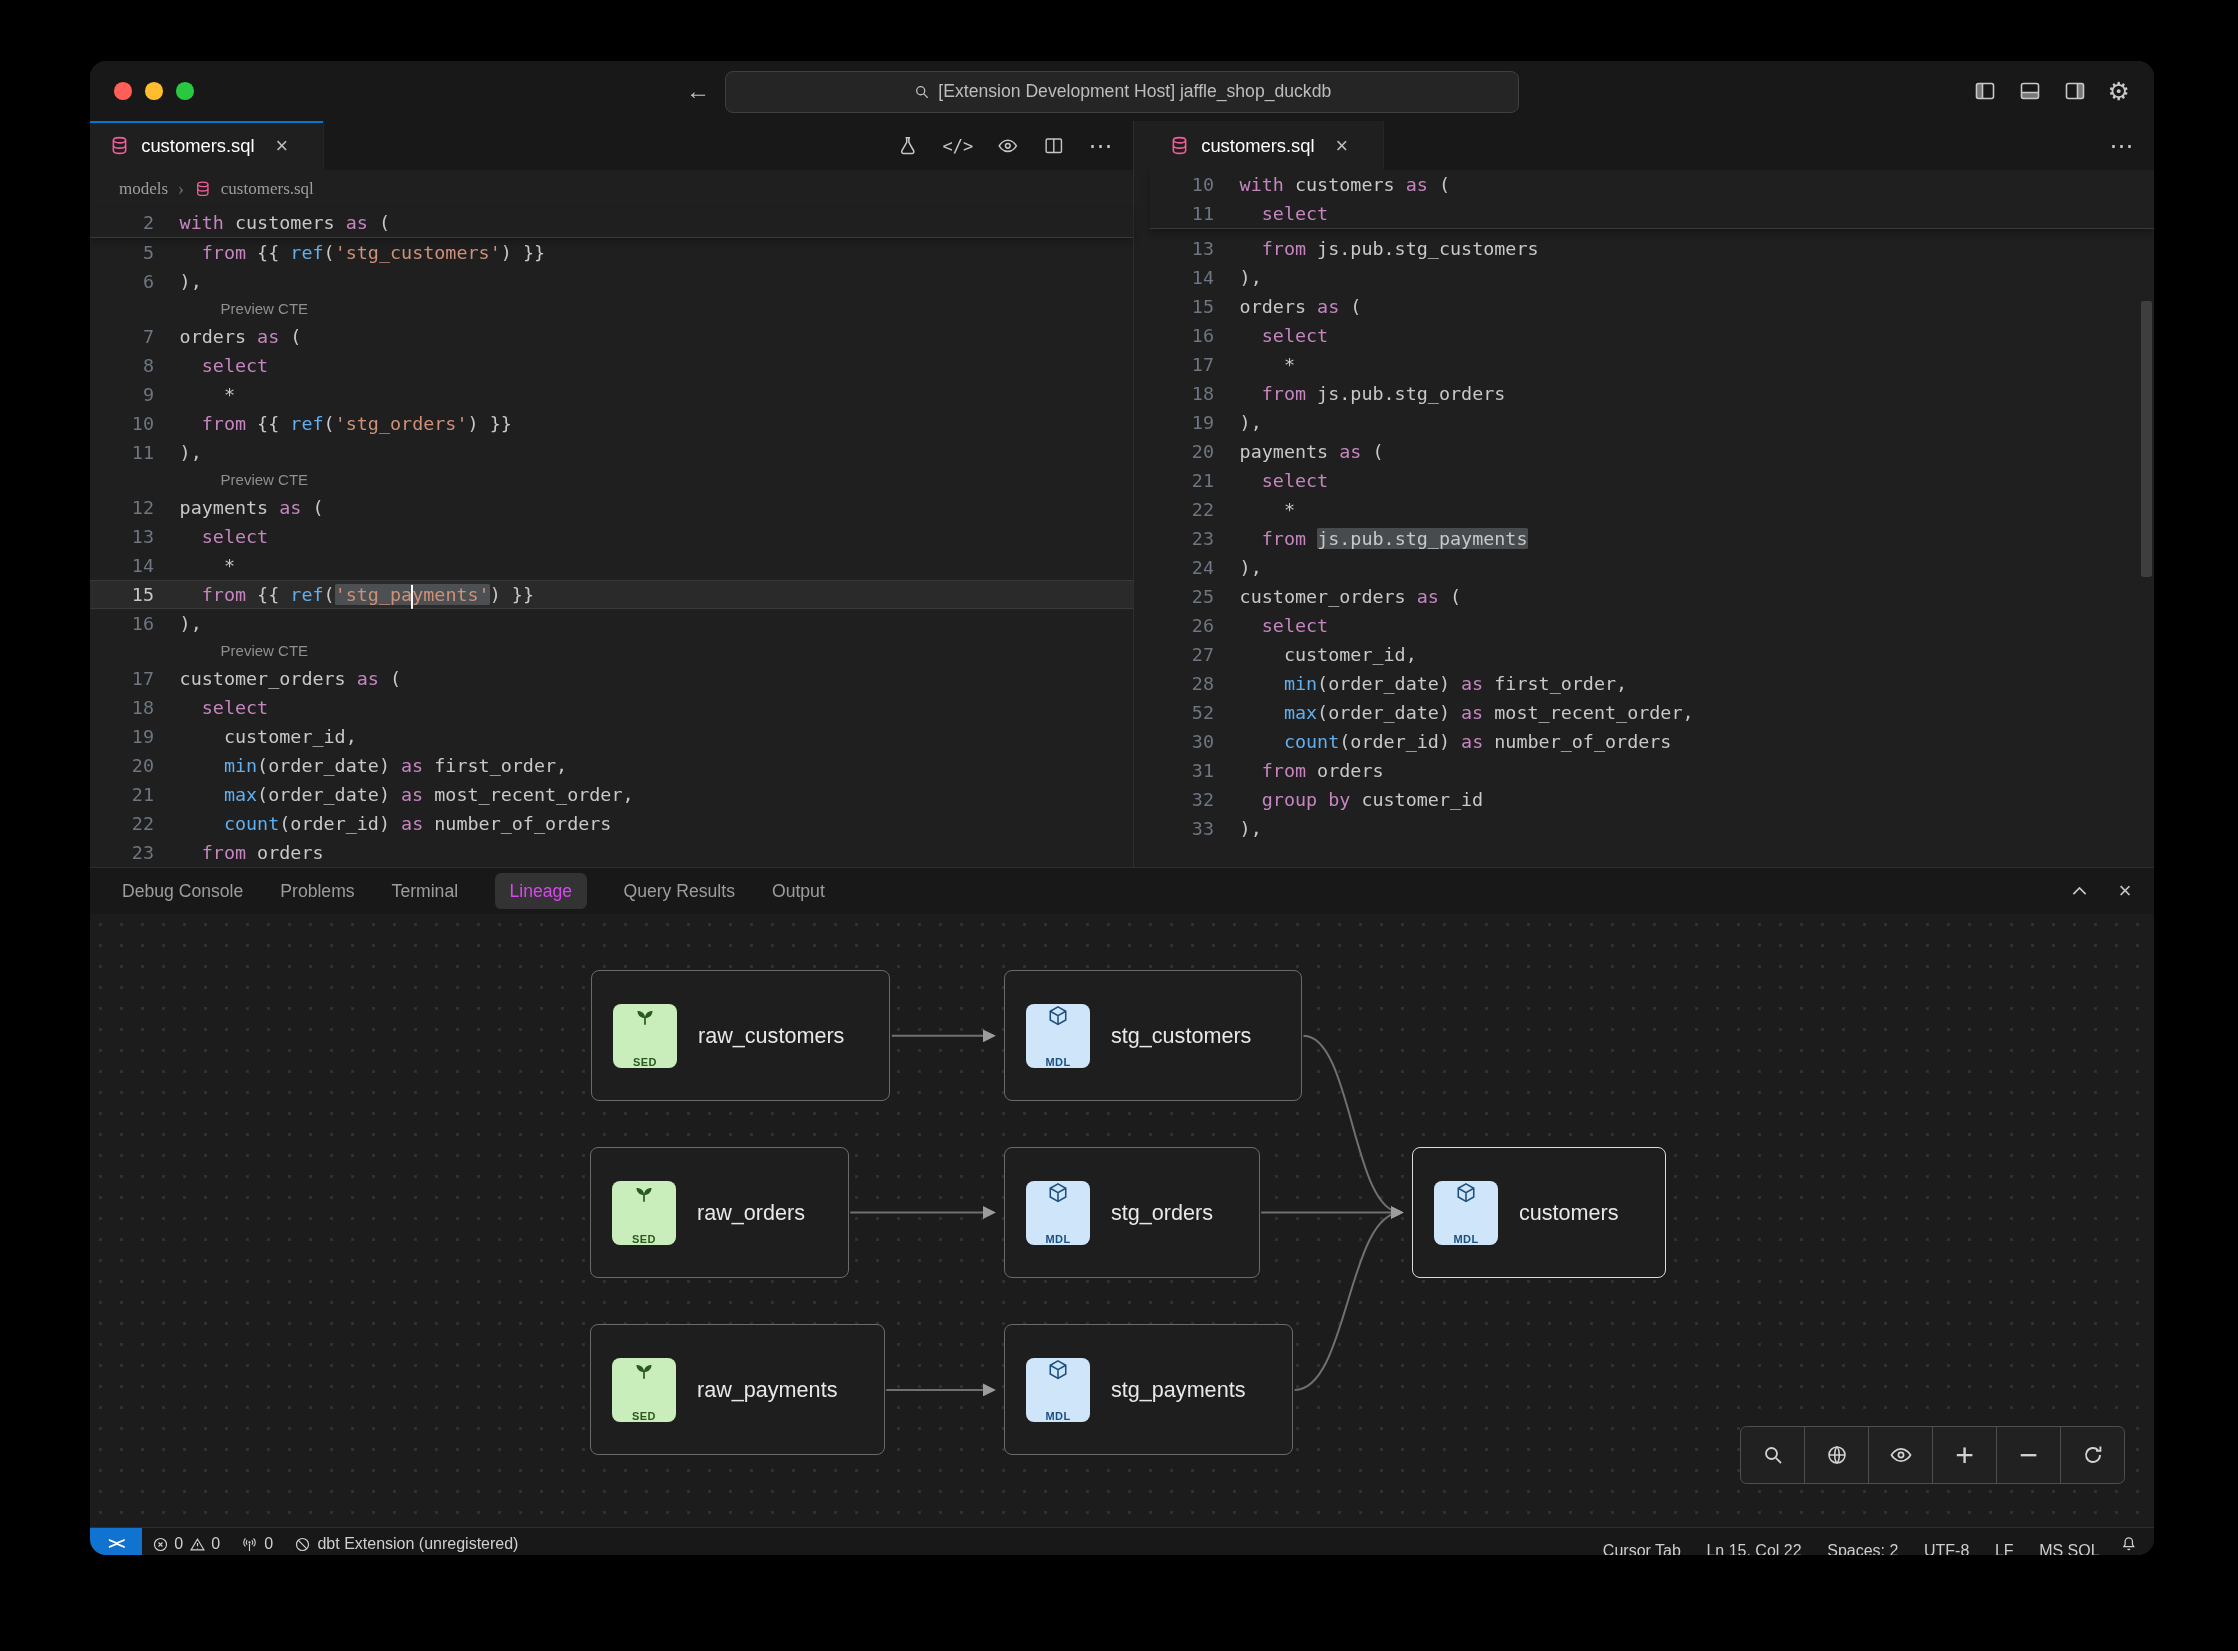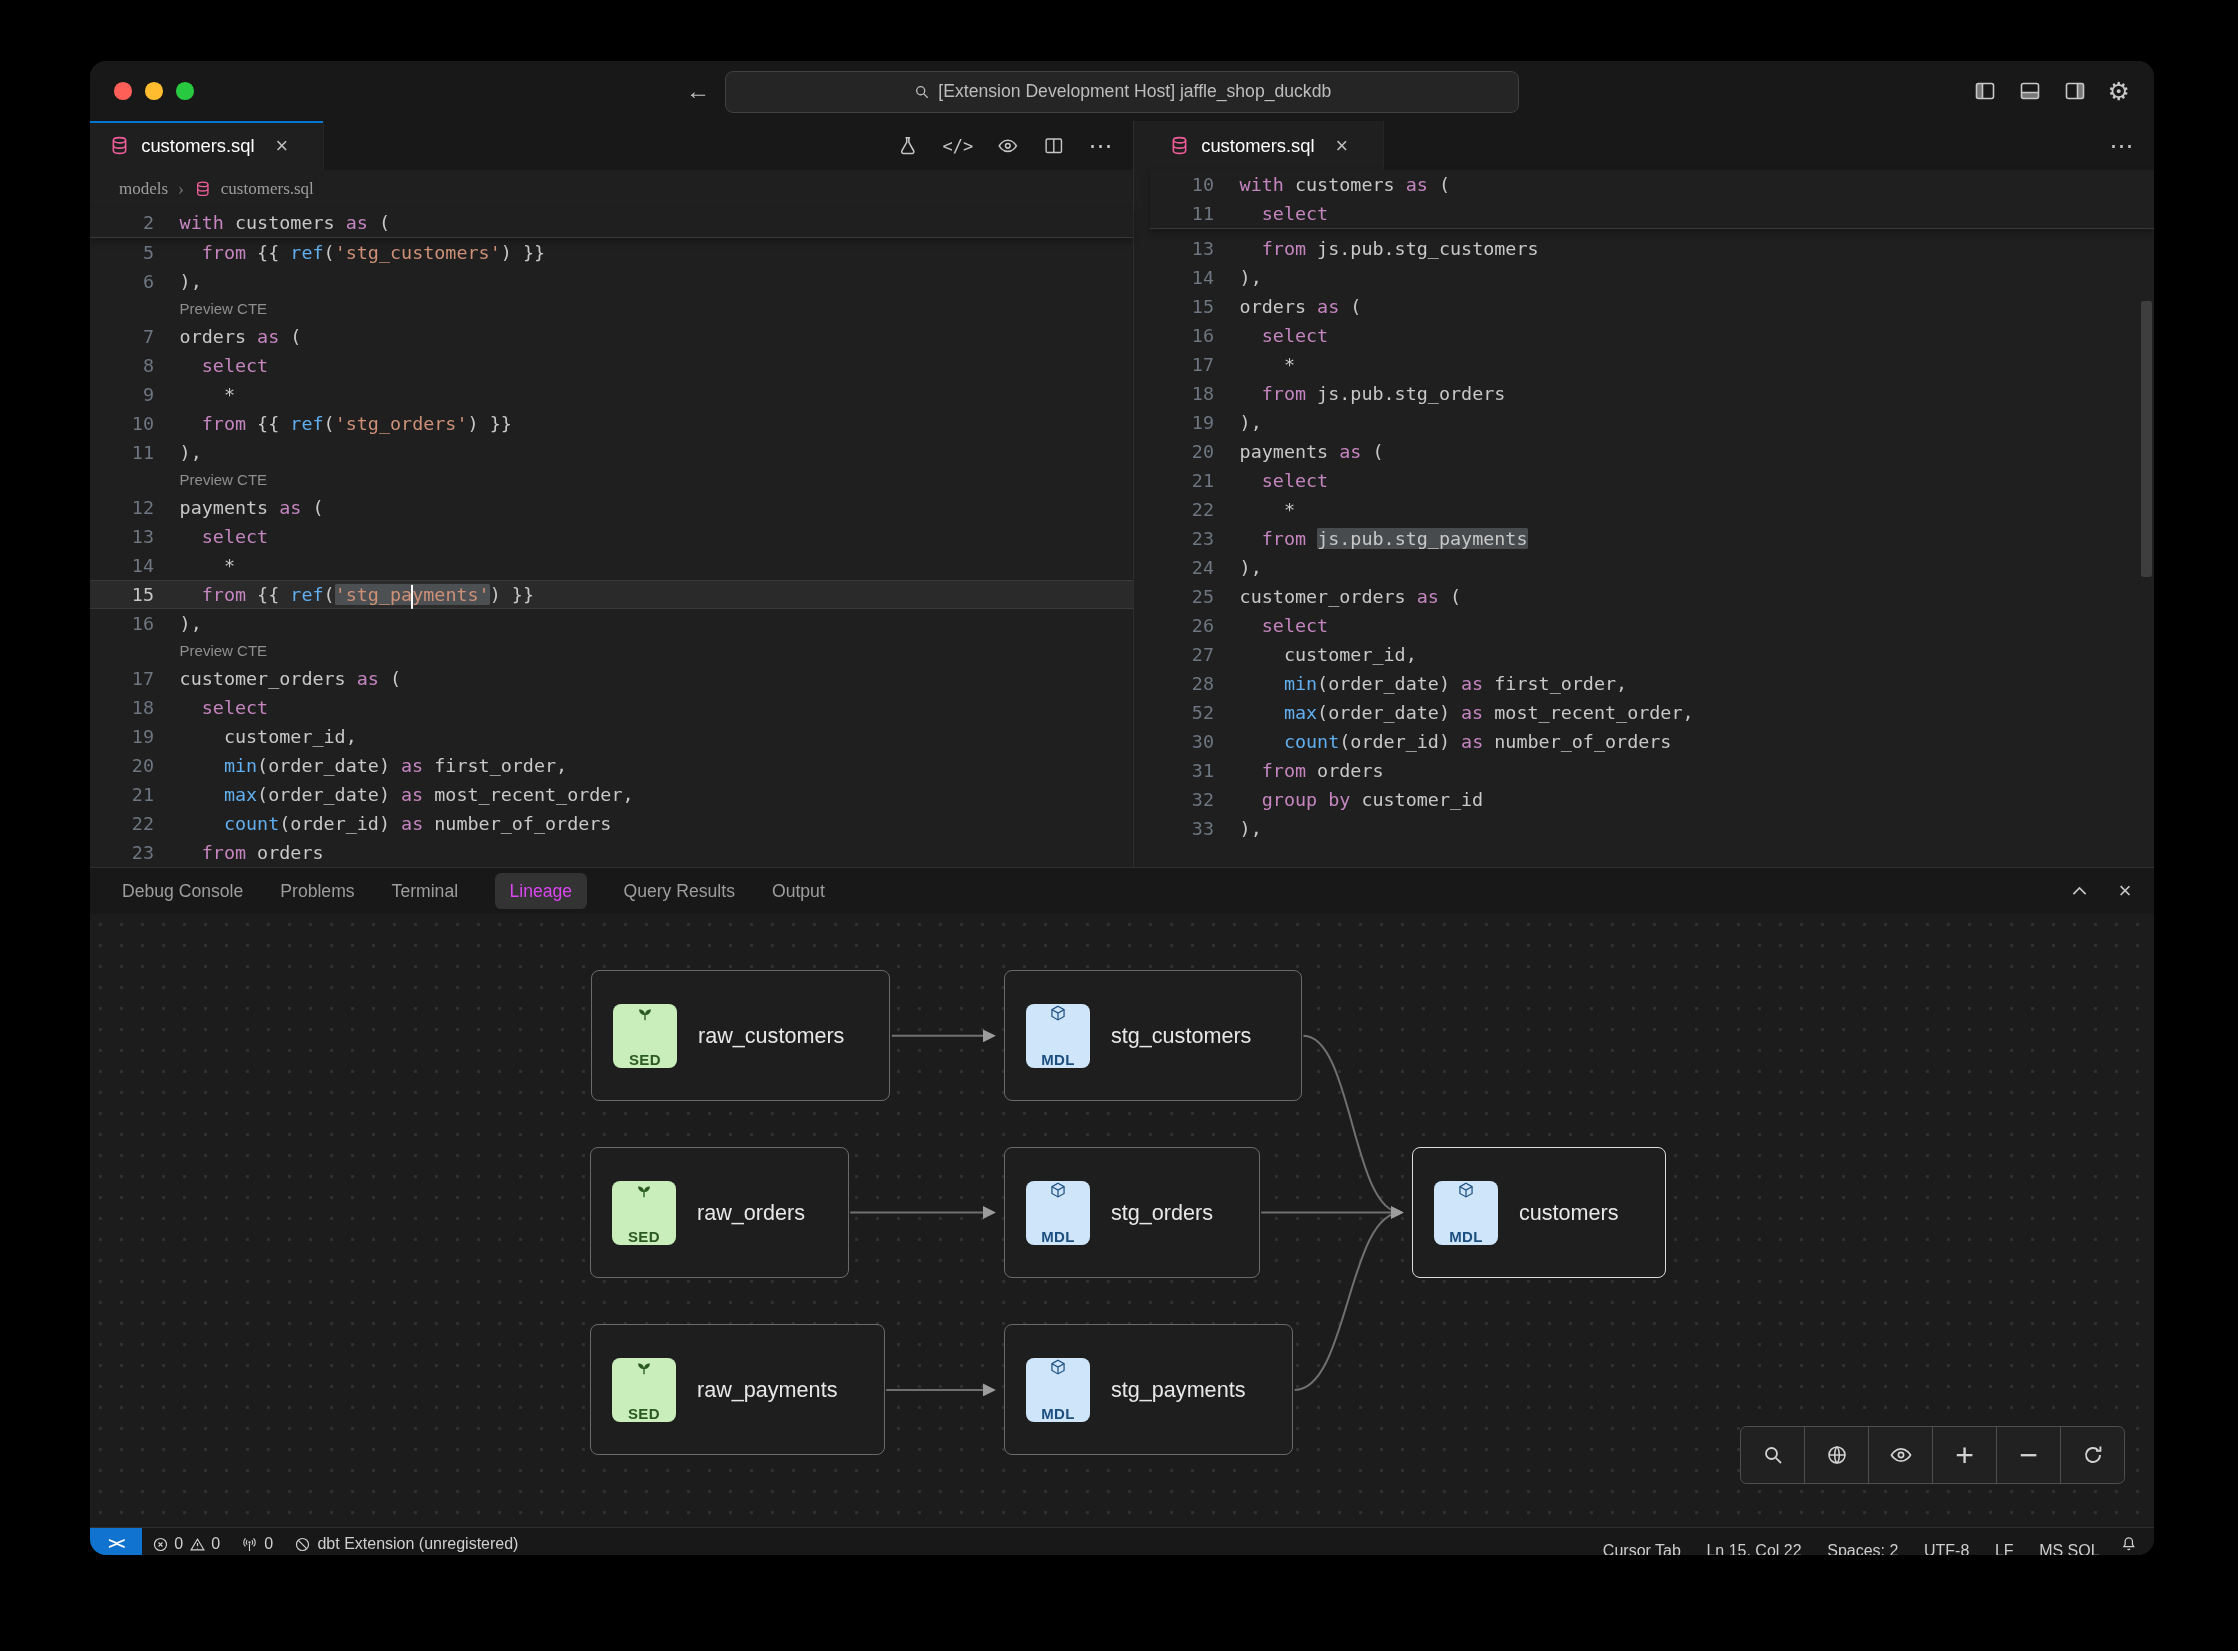--- a/index.html
+++ b/index.html
@@ -36,21 +36,21 @@
   .more-dots{font-size:24px;color:#c5c5c5;letter-spacing:1.6px;}
   .breadcrumb{flex:0 0 38px;display:flex;align-items:center;gap:9.6px;padding-left:29px;color:#9d9d9d;font-size:17px;background:#1f1f1f;font-family:Liberation Serif, serif;}
   .breadcrumb .chev{color:#6f6f6f;font-size:19px;}
   .breadcrumb svg{width:17.6px;height:17.6px;}
 
   .sticky{border-bottom:0.8px solid #3a3a3a;box-shadow:0 4px 7.2px rgba(0,0,0,.28);background:#1f1f1f;position:relative;z-index:2;}
   .codebody{position:relative;}
   .code-row{display:flex;height:29px;line-height:29px;font-family:"DejaVu Sans Mono","Liberation Mono",monospace;font-size:18.4px;position:relative;}
   .ln{flex:0 0 64px;text-align:right;color:#6d7681;padding-right:25.6px;}
   .code-text{white-space:pre;color:#c8c8c8;}
-  .lens-row{height:26px;line-height:26px;}
+  .lens-row{height:26px;line-height:26px;padding-left:41px;}
   .lens-row .code-text{font-family:"Liberation Sans",sans-serif;font-size:15px;color:#8f8f8f;}
   .tk-d{color:#c8c8c8}
   .tk-k{color:#c586c0}
   .tk-f{color:#61afef}
   .tk-s{color:#ce9178}
   .tk-sel{background:rgba(104,111,117,.55);border-radius:1.6px;text-align:right;}
   .tk-caret{display:inline-block;width:2.4px;height:24px;background:#ffffff;vertical-align:middle;transform:translateY(0.8px);margin:0 -1.2px;}
   .code-row.active{background:rgba(255,255,255,.05);box-shadow:inset 0 0.8px 0 rgba(255,255,255,.1),inset 0 -0.8px 0 rgba(255,255,255,.1);}
   .code-row.active .ln{color:#c6c6c6;}
   .right-pad{padding-top:4.8px;}
@@ -67,21 +67,21 @@
   .panel-close{font-size:22.4px;color:#c5c5c5;line-height:1;}
 
   .lineage{flex:1;position:relative;background-color:#1c1c1c;background-image:radial-gradient(circle,rgba(255,255,255,.085) 1.4px,transparent 1.7px);background-size:21px 21px;overflow:hidden;}
   #lineage-edges{position:absolute;left:0;top:0;width:100%;height:100%;z-index:1;}
   .lg-node{position:absolute;display:flex;align-items:center;background:#1e1e1e;border:1.6px solid #6a6a6a;border-radius:8px;z-index:2;box-sizing:border-box;}
   .lg-node.selected{border-color:#dcdcdc;}
   .lg-tile{width:64px;height:64px;border-radius:8px;margin-left:21px;display:flex;flex-direction:column;align-items:center;justify-content:center;gap:0.8px;flex:0 0 auto;}
   .lg-tile.seed{background:#c9edbb;color:#2b5a21;}
   .lg-tile.model{background:#cfe5fa;color:#1c4f80;}
   .lg-tile svg{width:26px;height:26px;}
-  .lg-badge{font-size:15px;font-weight:700;letter-spacing:0.4px;margin-top:28px;}
+  .lg-badge{font-size:11px;font-weight:700;letter-spacing:0.4px;margin-top:28px;}
   .lg-label{margin-left:21px;color:#e8e8e8;font-size:21.6px;white-space:nowrap;}
   .lg-toolbar{position:absolute;right:29px;bottom:43px;display:flex;border:0.8px solid #4e4e4e;border-radius:6.4px;background:#212121;z-index:3;overflow:hidden;}
   .lg-btn{width:63px;height:56px;display:flex;align-items:center;justify-content:center;color:#d2d2d2;border-right:0.8px solid #4e4e4e;}
   .lg-btn:last-child{border-right:none;}
   .lg-btn svg{width:24px;height:24px;}
   .lg-btn.glyph{font-size:32px;font-weight:400;color:#d2d2d2;}
 
   
   .statusbar{flex:0 0 32px;background:#181818;border-top:0.8px solid #2e2e2e;display:flex;align-items:center;font-size:16px;color:#cfcfcf;}
   .sb-remote{width:52px;height:100%;background:#1073cf;color:#fff;display:flex;align-items:center;justify-content:center;font-weight:700;font-size:16px;letter-spacing:-1.6px;flex:0 0 auto;}

